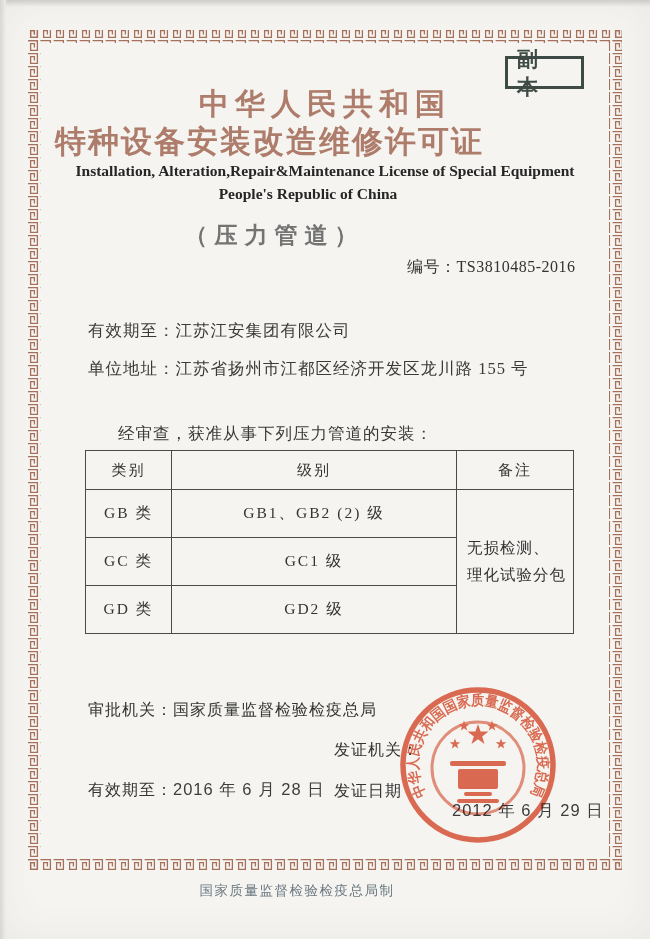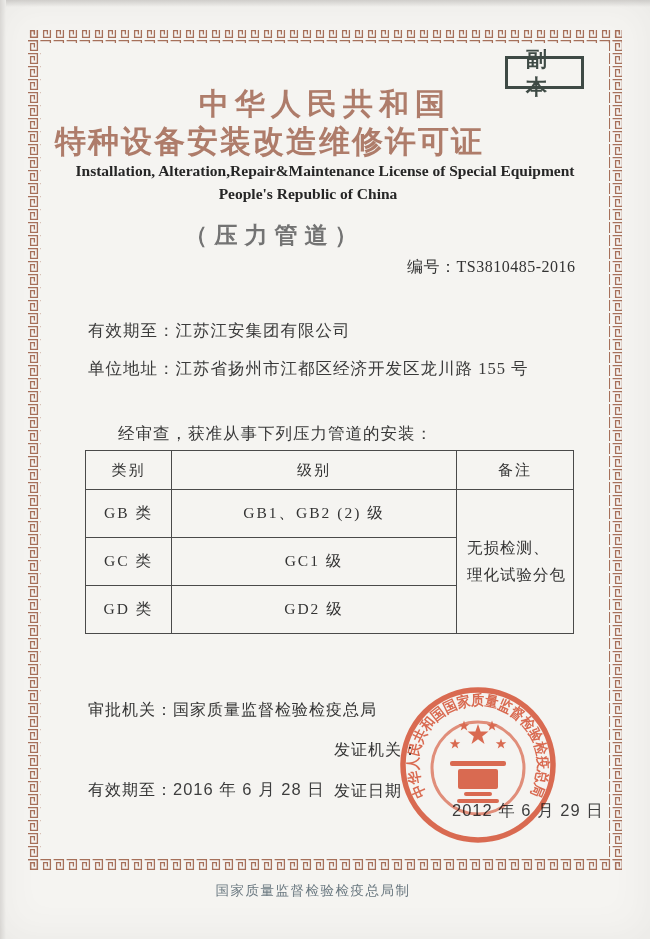--- a/index.html
+++ b/index.html
@@ -15,21 +15,21 @@
     background:linear-gradient(90deg,#dedcd9,#f5f4f1);}
   .page-vignette{position:absolute;inset:0;box-shadow:inset 0 0 40px rgba(90,85,80,.07);pointer-events:none;}
 
   .border-frame{position:absolute;left:0;top:0;}
 
   .copy-badge{
     position:absolute;left:505px;top:56px;width:79px;height:33px;
     border:3px solid #3e4a45;box-sizing:border-box;
     display:flex;align-items:center;justify-content:center;
     font-size:21px;font-weight:bold;color:#3e4a45;letter-spacing:9px;
-    padding-left:18px;
+    padding-left:9px;
   }
 
   .title-cn1{position:absolute;left:0;top:84px;width:650px;text-align:center;
     font-size:30px;font-weight:bold;letter-spacing:6px;color:#ae7c6a;}
   .title-cn2{position:absolute;left:0;top:121px;width:539px;text-align:center;
     font-size:31px;font-weight:bold;letter-spacing:2px;color:#ae7c6a;}
   .title-en1{position:absolute;left:0;top:162px;width:650px;text-align:center;
     font-size:15.5px;font-weight:bold;color:#262626;}
   .title-en2{position:absolute;left:0;top:185px;width:616px;text-align:center;
     font-size:15.5px;font-weight:bold;color:#262626;}
@@ -61,21 +61,21 @@
   .bottom-line{position:absolute;font-size:16px;color:#343434;letter-spacing:1px;}
   .approval{left:88px;top:700px;}
   .issue-org{left:334px;top:740px;}
   .valid{left:88px;top:779px;}
   .issue-date-label{left:334px;top:781px;}
   .issue-date-value{left:452px;top:780px;margin-top:20px;}
   .date-num{font-family:"Liberation Sans","DejaVu Sans",sans-serif;font-size:16.5px;color:#3d3d3d;}
 
   .seal{position:absolute;left:378px;top:665px;mix-blend-mode:multiply;opacity:.92;}
 
-  .footer{position:absolute;left:16px;top:882px;width:594px;text-align:center;
+  .footer{position:absolute;left:0;top:882px;width:594px;text-align:center;
     font-size:13.5px;color:#6a7880;letter-spacing:1.5px;}
 </style>
 </head>
 <body>
 
 <div class="scan-edge-top"></div>
 <div class="scan-edge-left"></div>
 
 <svg class="border-frame" width="650" height="939" viewBox="0 0 650 939">
   <defs>

